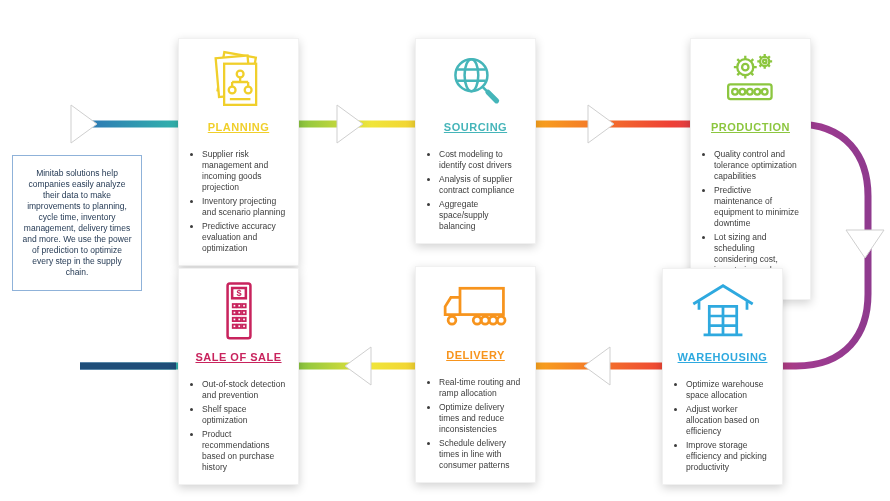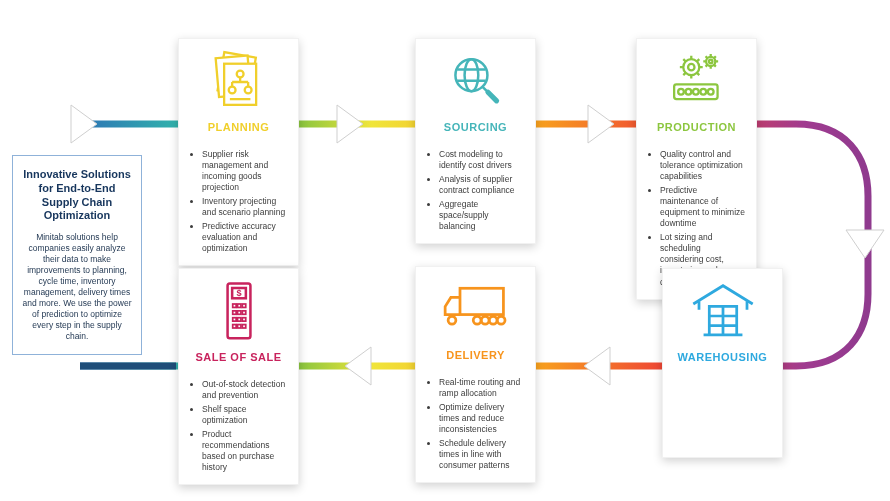--- a/index.html
+++ b/index.html
@@ -5,21 +5,21 @@
   * { margin:0; padding:0; box-sizing:border-box; }
   body { background:#fff; font-family:"Liberation Sans", sans-serif; }
   .stage { position:relative; width:890px; height:501px; background:#fff; overflow:hidden; }
   .flow-svg { position:absolute; left:0; top:0; z-index:1; }
   .card {
     position:absolute; width:121px; background:#fff; z-index:2;
     border:1px solid #f1f1f1; box-shadow:0 3px 9px rgba(0,0,0,.18);
     padding:10px 10px 8px 10px; text-align:center;
   }
   .icon-wrap { height:66px; display:flex; align-items:center; justify-content:center; }
-  .card-title { font-size:11px; font-weight:bold; letter-spacing:.5px; margin:6px 0 6px 0; }
+  .card-title { font-size:11px; font-weight:bold; letter-spacing:.5px; margin:6px 0 6px 0;text-decoration:underline; }
   .bullets { text-align:left; padding-left:13px;margin-top:16px; }
   .bullets li { font-size:8.5px; line-height:1.3; color:#3c3c3c; margin-bottom:3px; }
   .intro-box {
     position:absolute; left:12px; top:155px; width:130px; z-index:2;
     background:#fff; border:1px solid #8fb2d9; padding:12px 8px; text-align:center;
   }
   .intro-title { font-size:11px; font-weight:bold; color:#17365d; line-height:1.25; margin-bottom:9px; }
   .intro-body { font-size:8.5px; font-weight:normal; color:#1f3550; line-height:1.3; }
   .t-planning { color:#f0cf2b; }
   .t-sourcing { color:#45b5b9; }
@@ -50,21 +50,20 @@
     <path d="M 80 366 H 176" fill="none" stroke="#1f4e79" stroke-width="7"></path>
     <polygon points="71,105 97,124 71,143" fill="#ffffff" stroke="#cfcfcf" stroke-width="1"></polygon>
     <polygon points="337,105 363,124 337,143" fill="#ffffff" stroke="#cfcfcf" stroke-width="1"></polygon>
     <polygon points="588,105 614,124 588,143" fill="#ffffff" stroke="#cfcfcf" stroke-width="1"></polygon>
     <polygon points="846,230 884,230 865,258" fill="#ffffff" stroke="#cfcfcf" stroke-width="1"></polygon>
     <polygon points="584,366 610,347 610,385" fill="#ffffff" stroke="#cfcfcf" stroke-width="1"></polygon>
     <polygon points="345,366 371,347 371,385" fill="#ffffff" stroke="#cfcfcf" stroke-width="1"></polygon>
   </svg>
 
   <div class="intro-box">
-    <div class="intro-title">Innovative Solutions for End-to-End Supply Chain Optimization</div>
     <div class="intro-body">Minitab solutions help companies easily analyze their data to make improvements to planning, cycle time, inventory management, delivery times and more. We use the power of prediction to optimize every step in the supply chain.</div>
   </div>
 
   <section class="card" style="left:178px; top:38px; min-height:206px;">
     <div class="icon-wrap">
       <svg width="76" height="64" viewBox="0 0 64 56">
         <g fill="none" stroke="#f0cf2b" stroke-width="2">
           <rect x="16" y="4" width="28" height="34" transform="rotate(10 30 21)"></rect>
           <rect x="13" y="6" width="28" height="34" fill="#fff" transform="rotate(-5 27 23)"></rect>
           <rect x="19" y="12" width="28" height="36" fill="#fff"></rect>
@@ -97,21 +96,21 @@
       </svg>
     </div>
     <h3 class="card-title t-sourcing">SOURCING</h3>
     <ul class="bullets">
       <li>Cost modeling to identify cost drivers</li>
       <li>Analysis of supplier contract compliance</li>
       <li>Aggregate space/supply balancing</li>
     </ul>
   </section>
 
-  <section class="card" style="left:636px; top:38px; min-height:210px;">
+  <section class="card" style="left:690px; top:38px; min-height:210px;">
     <div class="icon-wrap">
       <svg width="76" height="64" viewBox="0 0 64 56">
         <g fill="none" stroke="#8cc63f" stroke-width="2">
           <circle cx="27" cy="15" r="7"></circle>
           <circle cx="27" cy="15" r="2.8"></circle>
           <path d="M27 5 V8 M27 22 V25 M17 15 H20 M34 15 H37 M20 8 l2 2 M32 20 l2 2 M34 8 l-2 2 M22 20 l-2 2"></path>
           <circle cx="44" cy="10" r="4"></circle>
           <circle cx="44" cy="10" r="1.5"></circle>
           <path d="M44 3.5 V6 M44 14 V16.5 M37.5 10 H40 M48 10 H50.5 M39.5 5.5 l1.8 1.8 M46.7 12.7 l1.8 1.8 M48.5 5.5 l-1.8 1.8 M41.3 12.7 l-1.8 1.8"></path>
           <rect x="12" y="30" width="38" height="13" rx="2"></rect>
@@ -136,20 +135,25 @@
       <svg width="76" height="64" viewBox="0 0 64 56">
         <g fill="none" stroke="#2ea9df" stroke-width="2.4">
           <path d="M6 21 L32 5 L58 21"></path>
           <path d="M11 18.5 V26 M53 18.5 V26"></path>
           <path d="M20 48 V23 H44 V48 M20 31.5 H44 M20 40 H44 M32 23 V48"></path>
           <path d="M15 48 H49"></path>
         </g>
       </svg>
     </div>
     <h3 class="card-title t-warehousing">WAREHOUSING</h3>
+    <ul class="bullets">
+      <li>Optimize warehouse space allocation</li>
+      <li>Adjust worker allocation based on efficiency</li>
+      <li>Improve storage efficiency and picking productivity</li>
+    </ul>
   </section>
 
   <section class="card" style="left:415px; top:266px; min-height:198px;">
     <div class="icon-wrap">
       <svg width="76" height="64" viewBox="0 0 64 56">
         <g fill="none" stroke="#f7941d" stroke-width="2.4">
           <rect x="18" y="9" width="38" height="23"></rect>
           <path d="M18 17 H10 L5 25 V32 H18"></path>
           <circle cx="11" cy="37" r="3.4"></circle>
           <circle cx="33" cy="37" r="3.4"></circle>

